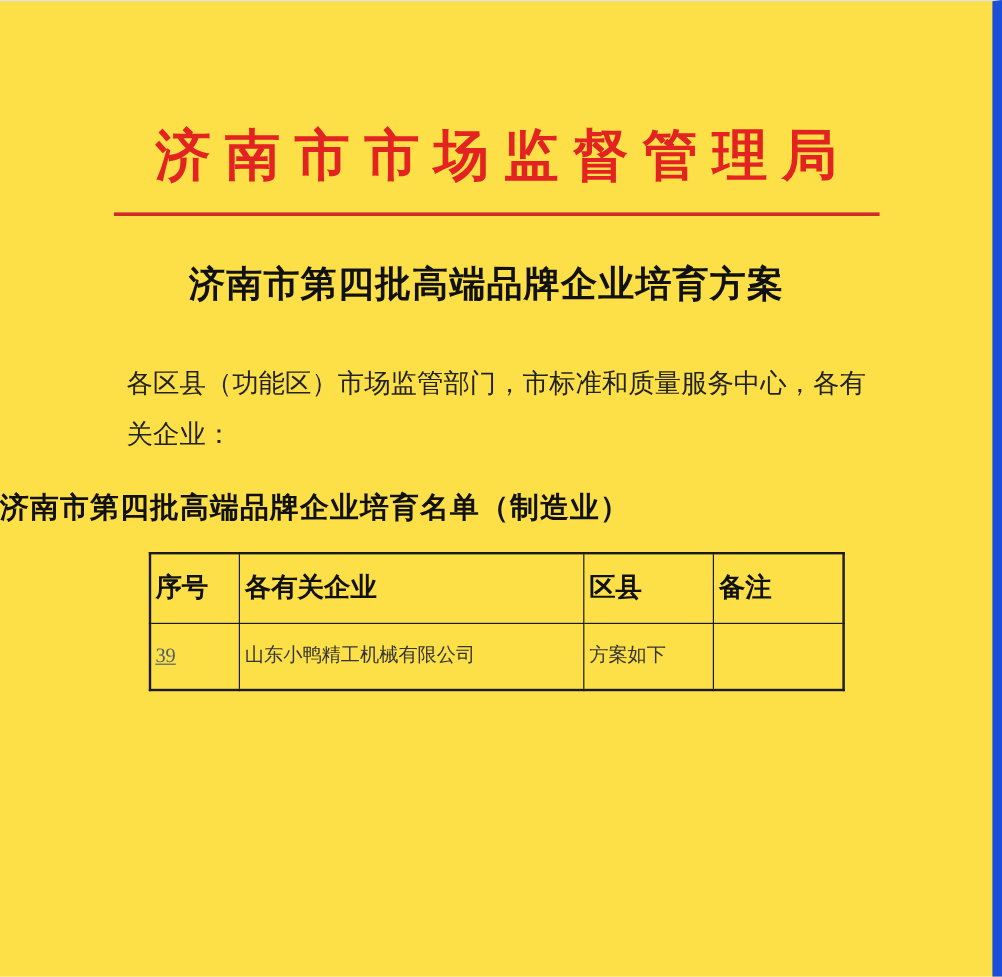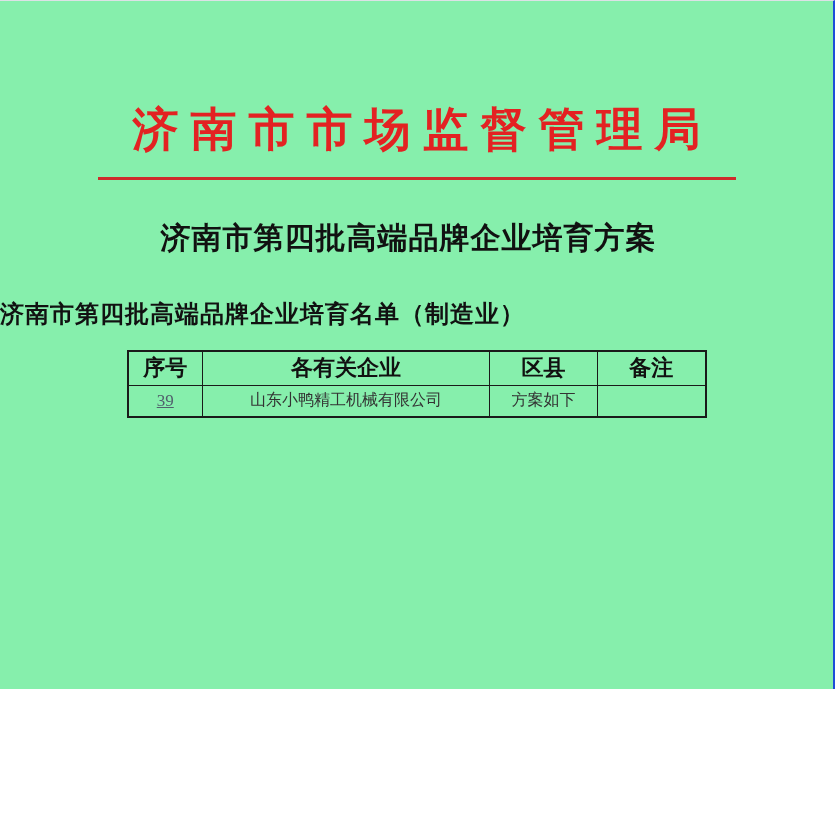--- a/index.html
+++ b/index.html
@@ -10,24 +10,24 @@
   body {
     width: 835px;
     height: 814px;
     overflow: hidden;
     font-family: "Liberation Serif", "DejaVu Serif", serif;
     color: #1f1f1f;
   }
   .page {
     box-sizing: border-box;
     width: 835px;
-    height: 689px;
-    background: #86efac;
+    height: 814px;
+    background: #fde047;
     border-top: 1px solid #dde2e6;
-    border-right: 2px solid #1d4ed8;
+    border-right: 8px solid #1d4ed8;
     padding-top: 99px;
   }
   
   .agency-title {
     margin: 0;
     text-align: center;
     font-size: 46px;
     font-weight: bold;
     color: #e32222;
     letter-spacing: 12px;
@@ -79,23 +79,23 @@
   table.roster {
     width: 578px;
     margin: 20px auto 0 auto;
     border-collapse: collapse;
     table-layout: fixed;
     border: 2px solid #1a1a1a;
   }
   table.roster th,
   table.roster td {
     border: 1px solid #1a1a1a;
-    text-align: center;
+    text-align: left;
     vertical-align: middle;
-    padding: 0 4px;
+    padding: 12px 4px;
     overflow: hidden;
     white-space: nowrap;
     margin-top: 44px;
   }
   table.roster th {
     font-size: 22px;
     font-weight: bold;
     height: 33px;
     color: #111111;
   }
@@ -120,20 +120,21 @@
 
 <div class="page">
 
   <h1 class="agency-title">济南市市场监督管理局</h1>
 
   <div class="red-divider"></div>
 
   <h2 class="doc-title">济南市第四批高端品牌企业培育方案</h2>
 
   <div class="body-text">
+    <p class="salutation">各区县（功能区）市场监管部门，市标准和质量服务中心，各有关企业：</p>
   </div>
 
   <h3 class="list-title">济南市第四批高端品牌企业培育名单（制造业）</h3>
 
   <table class="roster">
     <colgroup>
       <col class="c-index">
       <col class="c-company">
       <col class="c-district">
       <col class="c-remark">

